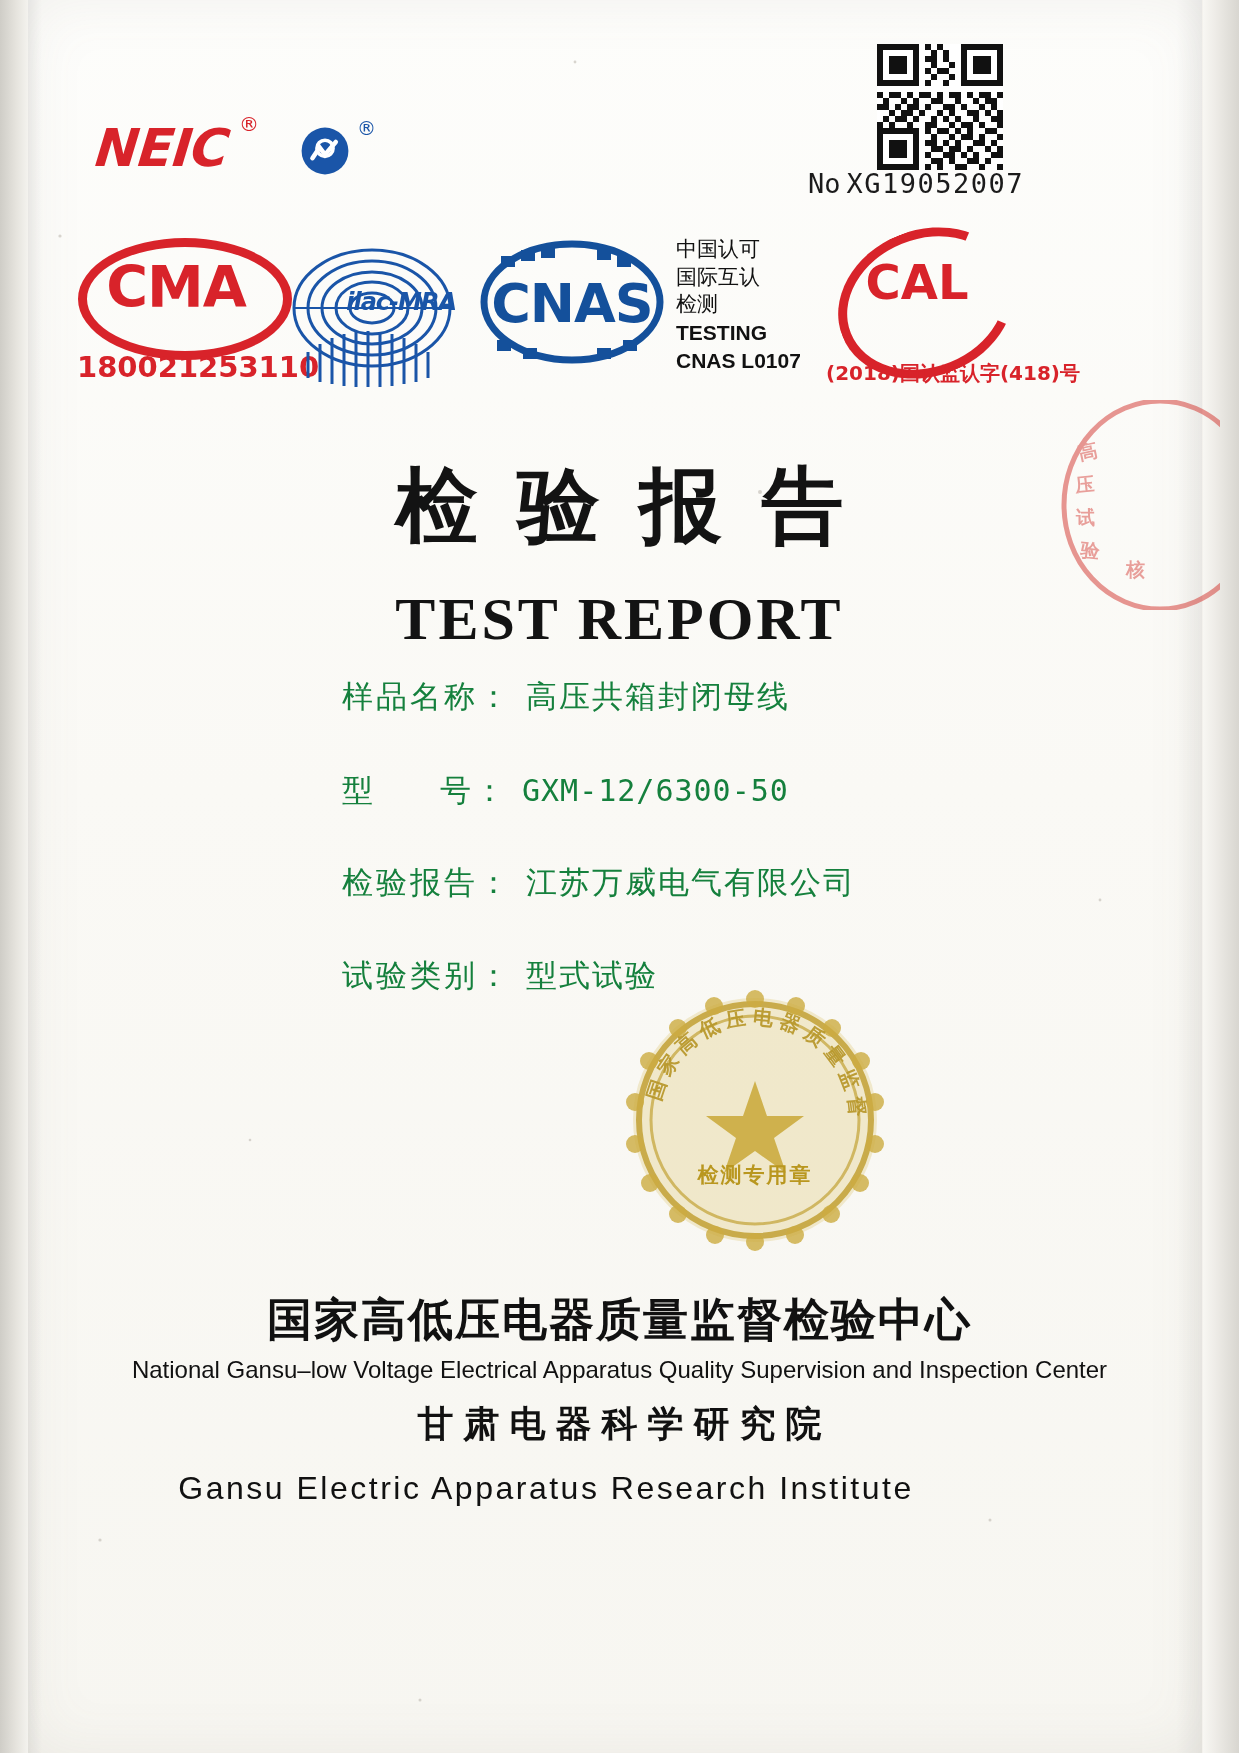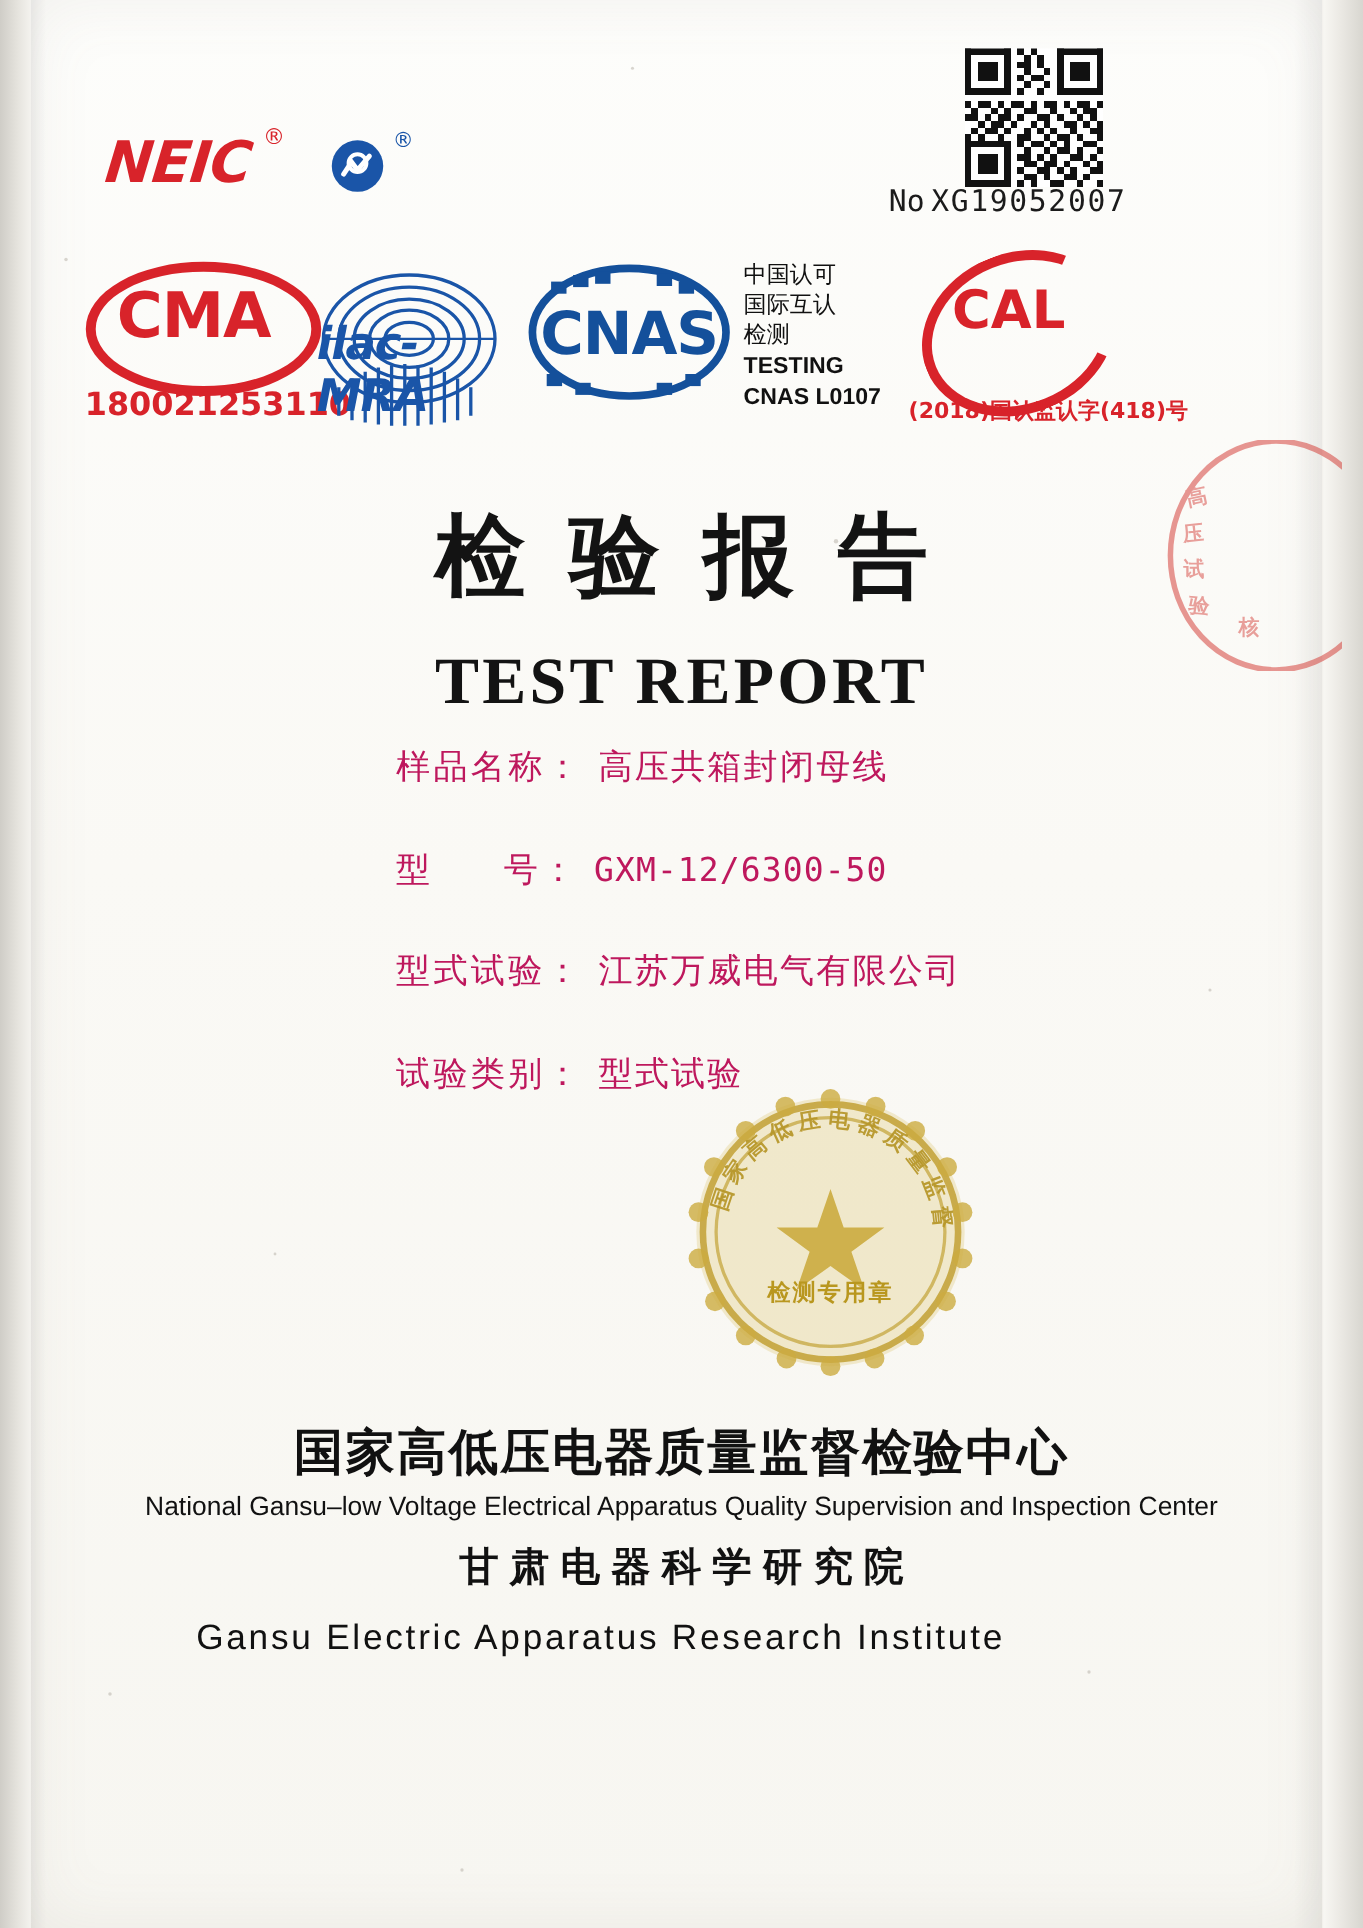--- a/index.html
+++ b/index.html
@@ -114,24 +114,24 @@
     font-weight: 700;
     font-size: 29px;
     color: #d8232a;
     letter-spacing: 0px;
   }
 
   
   .ilac-wrap { position: absolute; left: 288px; top: 232px; width: 168px; height: 160px; }
   .ilac-text {
     position: absolute; left: 0; top: 56px; width: 168px;
-    text-align: left;
-    font-family: "DejaVu Sans", sans-serif;
-    font-weight: 700;
-    font-size: 41px;
+    text-align: right;
+    font-family: "DejaVu Sans", sans-serif;
+    font-weight: 700;
+    font-size: 24px;
     color: #1a55a8;
     letter-spacing: -1px;
     font-style: italic;
   }
 
   
   .cnas-wrap { position: absolute; left: 477px; top: 240px; width: 190px; height: 130px; }
   .cnas-text {
     position: absolute; left: 0; top: 32px; width: 190px;
     text-align: center;
@@ -200,24 +200,24 @@
     font-family: "Liberation Serif", serif;
     font-weight: 700;
     font-size: 60px;
     letter-spacing: 3px;
     color: #131313;
   }
 
   
   .field {
     position: absolute;
-    left: 360px;
+    left: 342px;
     width: 760px;
     font-size: 31px;
-    color: #be185d;
+    color: #15803d;
     font-family: "DejaVu Sans", sans-serif;
     white-space: nowrap;
   }
   .field .lab { letter-spacing: 3px; }
   .field .val {
     margin-left: 14px;
     letter-spacing: 2px;
   }
   .field .val.mono {
     font-family: "DejaVu Sans Mono", monospace;
@@ -506,21 +506,21 @@
 
   <div class="field" id="f1">
     <span class="lab">样品名称：</span><span class="val">高压共箱封闭母线</span>
   </div>
 
   <div class="field" id="f2">
     <span class="lab">型</span><span class="wide-gap"></span><span class="lab">号：</span><span class="val mono">GXM-12/6300-50</span>
   </div>
 
   <div class="field" id="f3">
-    <span class="lab">型式试验：</span><span class="val">江苏万威电气有限公司</span>
+    <span class="lab">检验报告：</span><span class="val">江苏万威电气有限公司</span>
   </div>
 
   <div class="field" id="f4">
     <span class="lab">试验类别：</span><span class="val">型式试验</span>
   </div>
 
   <svg class="seal" viewBox="0 0 270 270">
     <defs>
       <path id="arcTop" d="M 135 135 m -96 0 a 96 96 0 1 1 192 0" fill="none"></path>
     </defs>

